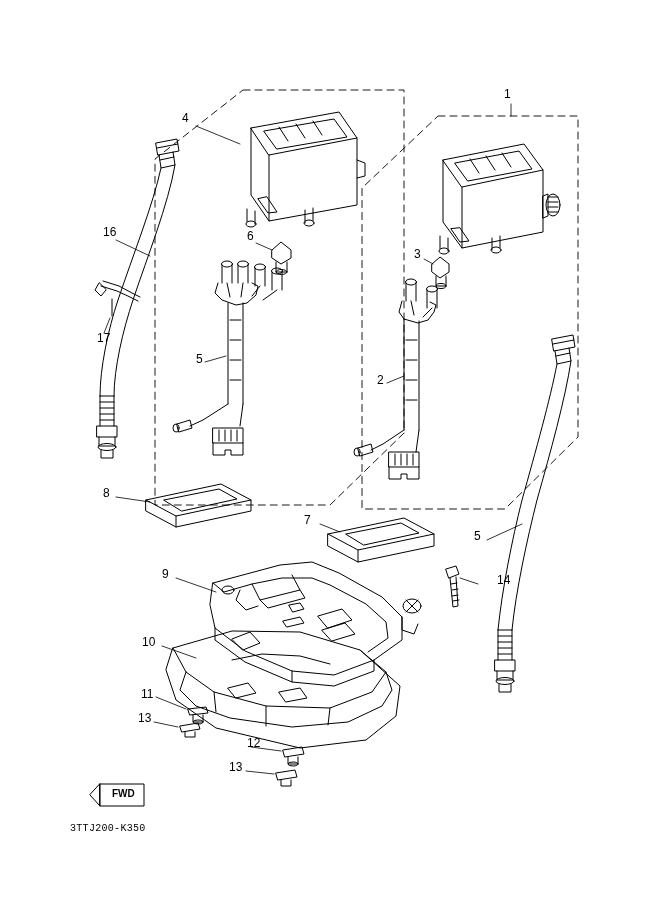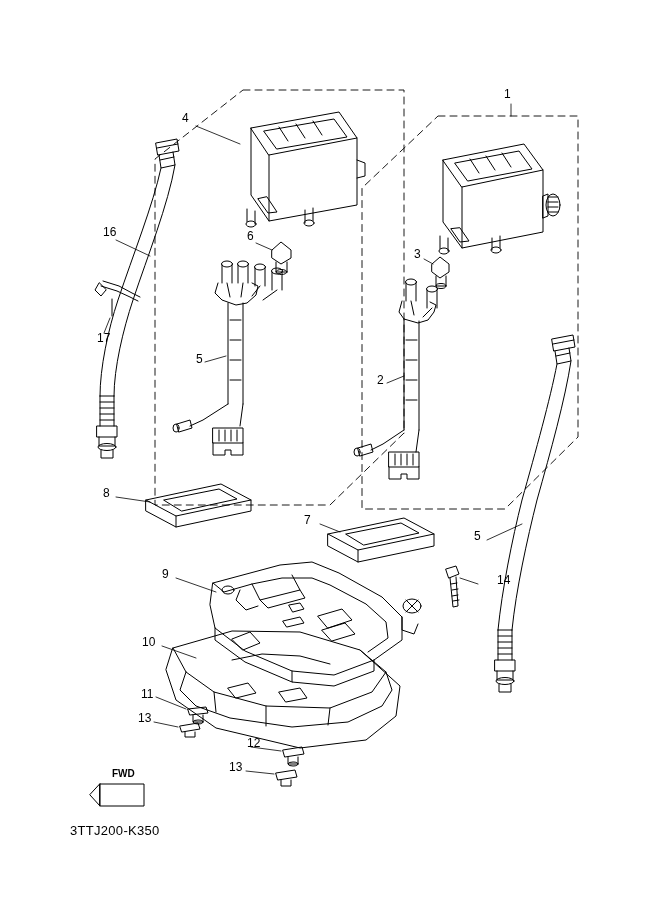--- a/index.html
+++ b/index.html
@@ -29,29 +29,29 @@
     font-family: "Liberation Sans", sans-serif;
     font-size: 12px;
     color: #000000;
     line-height: 1;
     white-space: nowrap;
   }
   #part-code {
     position: absolute;
     left: 70px;
     top: 823px;
-    font-family: Liberation Sans, sans-serif;
-    font-size: 13px;
+    font-family: Liberation Mono, monospace;
+    font-size: 10px;
     letter-spacing: 0.3px;
     color: #000000;
   }
   #fwd-label {
     position: absolute;
     left: 112px;
-    top: 768px;
+    top: 788px;
     font-family: "Liberation Sans", sans-serif;
     font-size: 10px;
     font-weight: bold;
     color: #000000;
   }
 </style>
 </head>
 <body>
 
 <div id="page">

